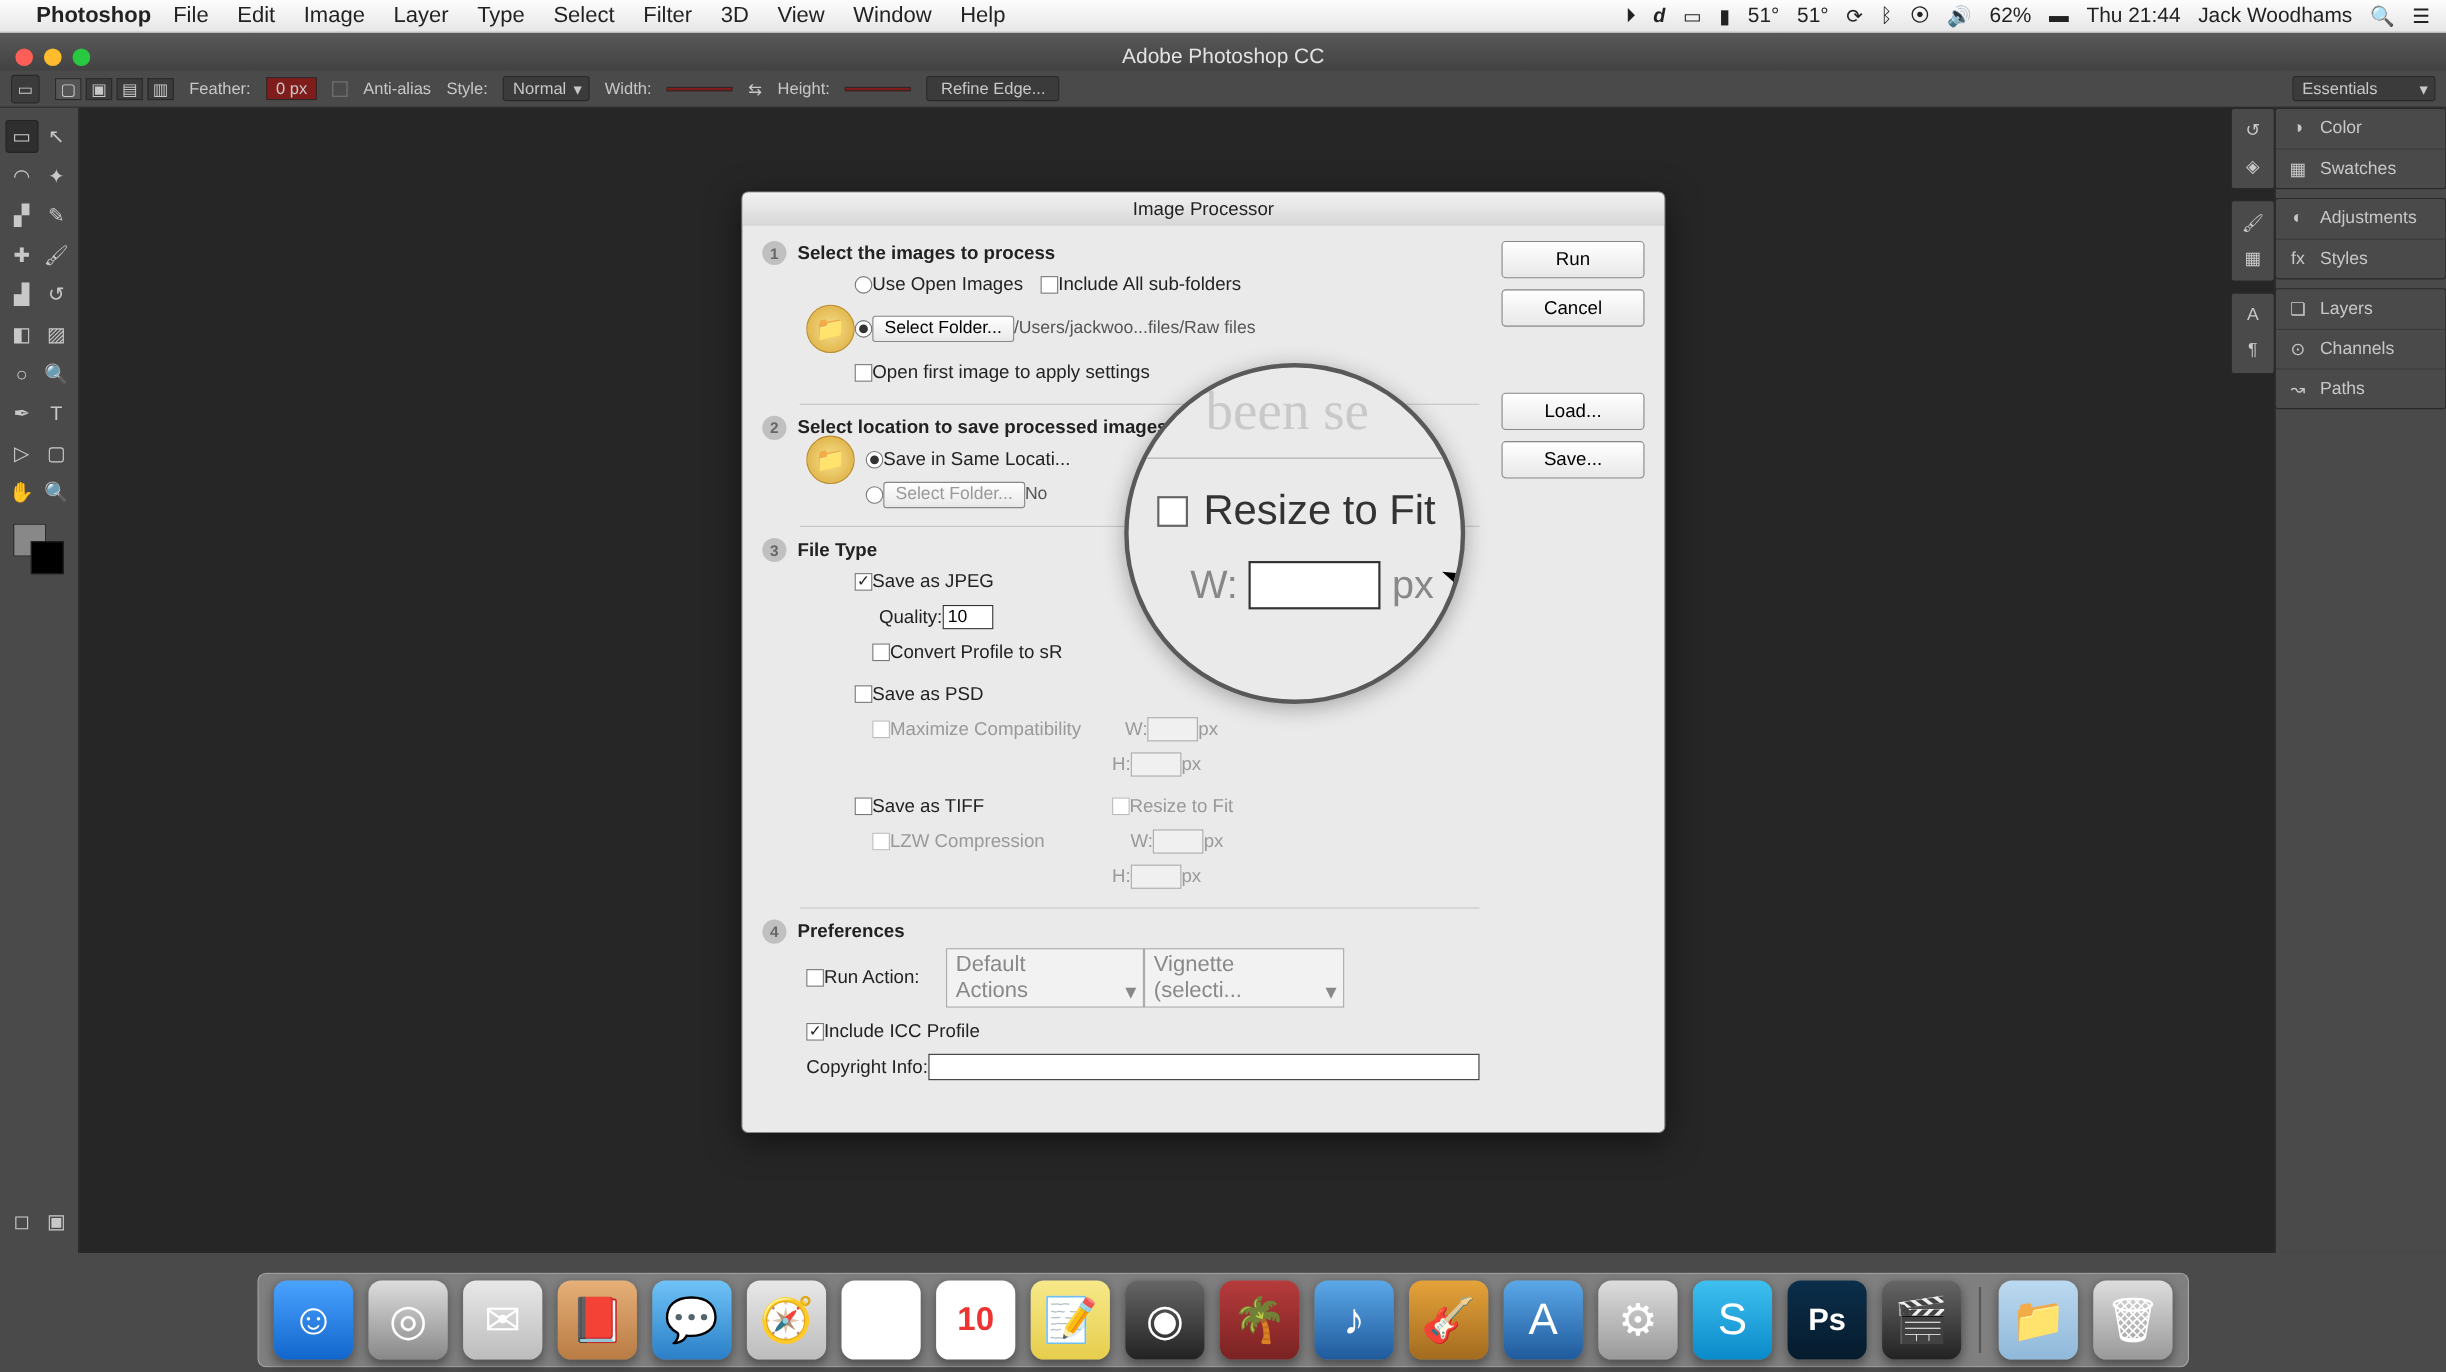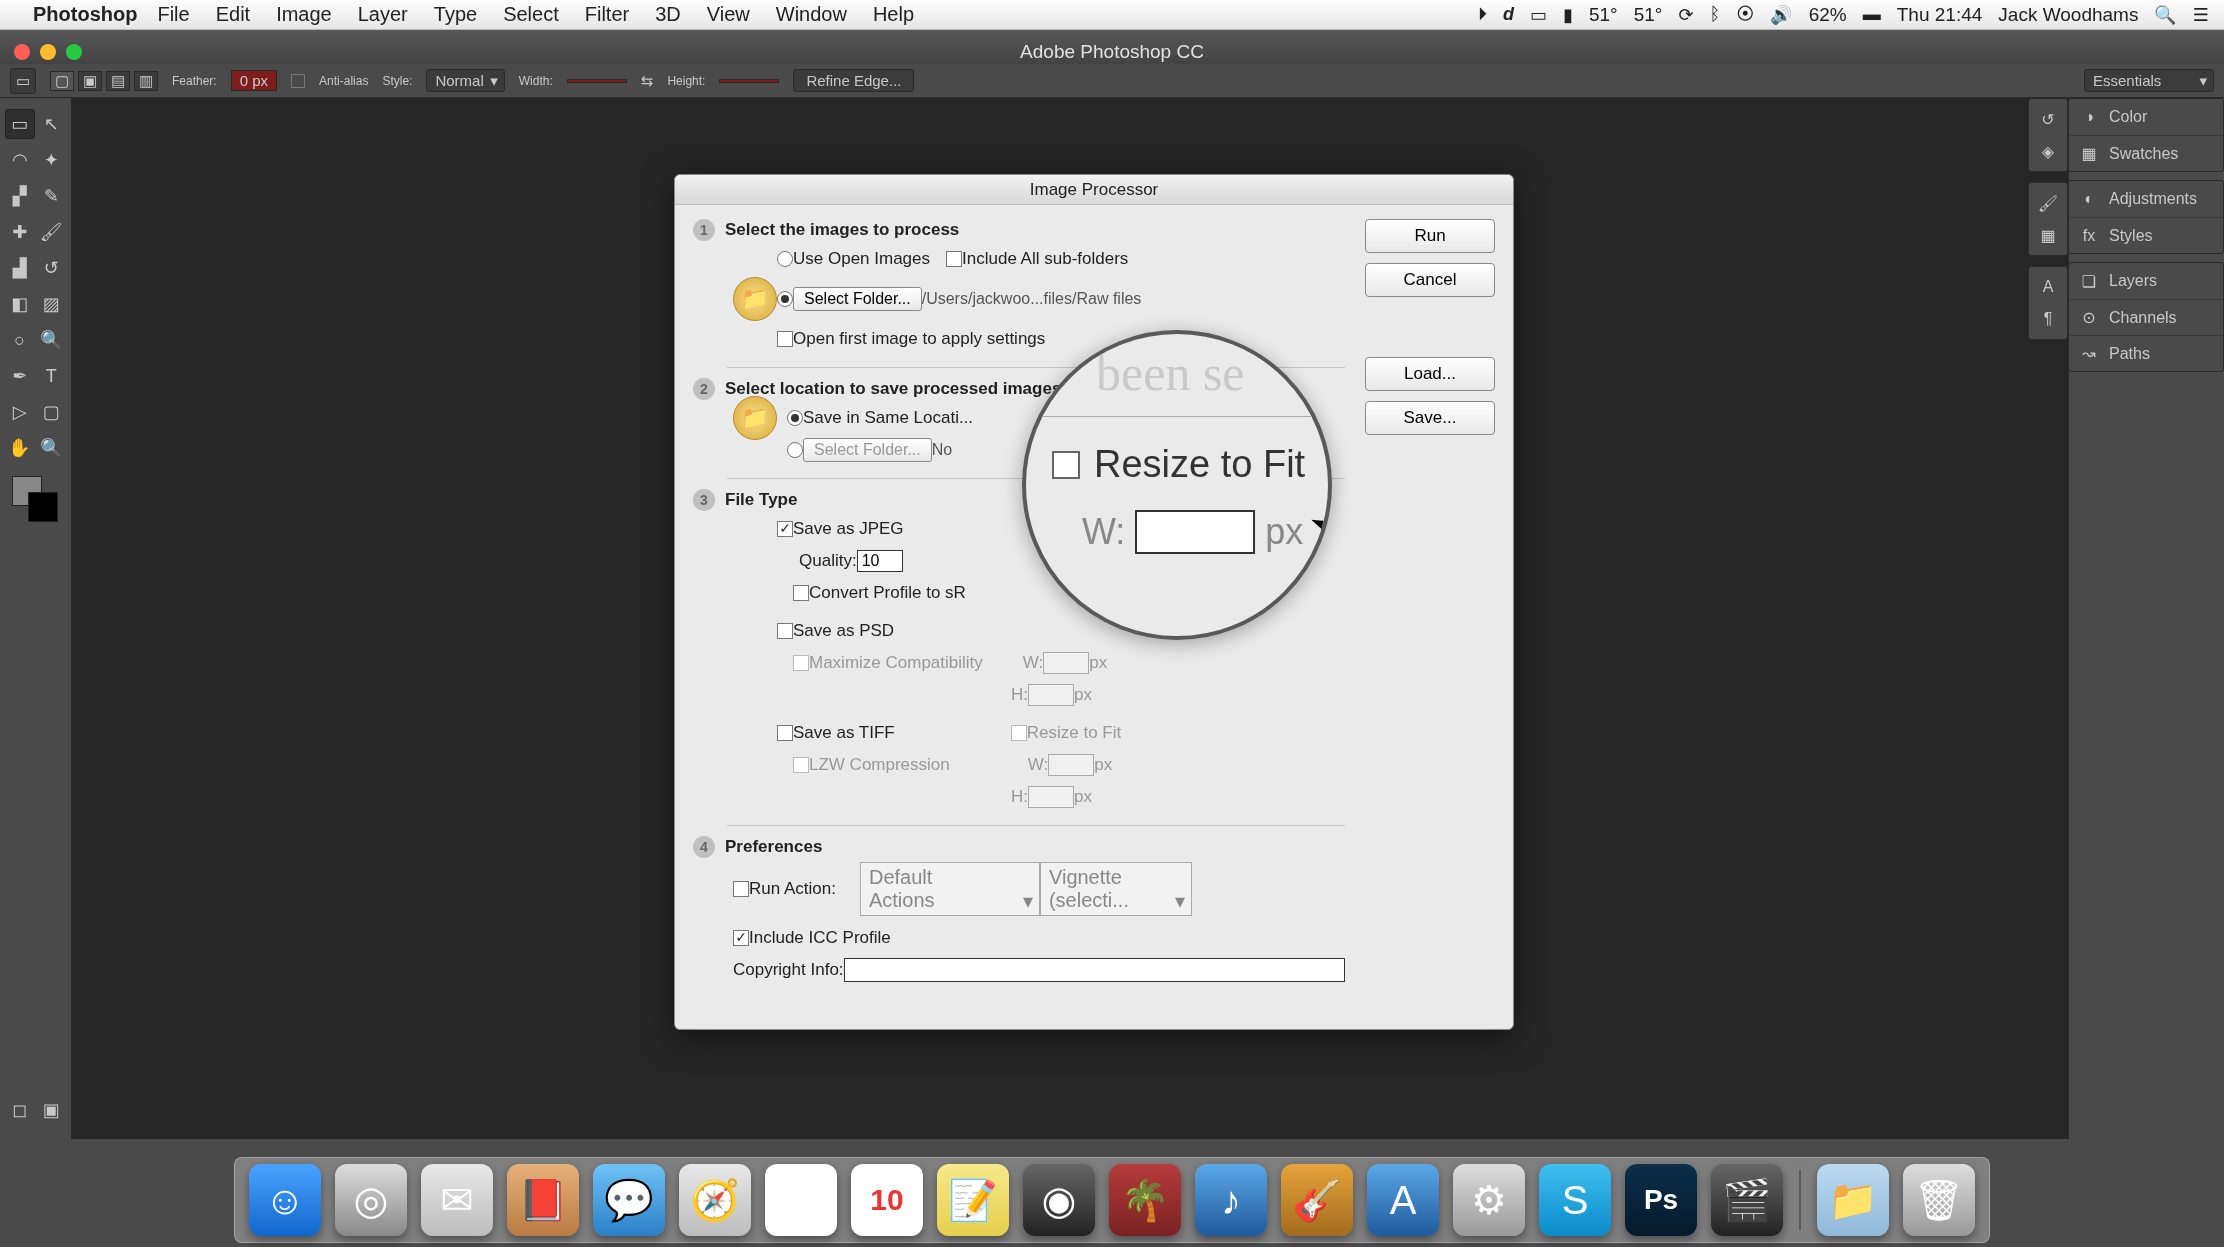--- a/index.html
+++ b/index.html
@@ -22,21 +22,21 @@
 .app-titlebar .yellow { background: #ffbd2e; }
 .app-titlebar .green { background: #28c840; }
 .app-titlebar .title { position: absolute; left: 50%; transform: translateX(-50%); color: #e2e2e2; font-size: 19px; }
 
 
 .options-bar { position: absolute; top: 64px; left: 0; right: 0; height: 34px; background: #4a4a4a; border-bottom: 1px solid #2a2a2a; display: flex; align-items: center; padding: 0 10px; color: #c8c8c8; font-size: 15px; gap: 14px; }
 .options-bar .tool-ico { width: 26px; height: 26px; border: 1px solid #2a2a2a; background: #3b3b3b; display: flex; align-items: center; justify-content: center; border-radius: 3px; }
 .options-bar .seg { display: flex; gap: 4px; }
 .options-bar .seg .box { width: 24px; height: 20px; background: #3b3b3b; border: 1px solid #2a2a2a; display: flex; align-items: center; justify-content: center; }
 .options-bar .seg .box.active { background: #555; }
-.options-bar .label { font-size: 12px; }
+.options-bar .label { font-size: 15px; }
 .options-bar .val { background: #7f1d1d; border: 1px solid #2a2a2a; padding: 1px 8px; min-width: 40px; }
 .options-bar .select { background: #3b3b3b; border: 1px solid #2a2a2a; padding: 2px 20px 2px 8px; position: relative; border-radius: 3px; }
 .options-bar .select::after { content: "▾"; position: absolute; right: 6px; }
 .options-bar .cb { width: 14px; height: 14px; border: 1px solid #777; display: inline-block; }
 .options-bar .btn { background: #3b3b3b; border: 1px solid #2a2a2a; padding: 2px 12px; border-radius: 3px; }
 .options-bar .spacer { flex: 1; }
 
 
 .toolbar { position: absolute; top: 98px; left: 0; width: 72px; bottom: 108px; background: #4a4a4a; border-right: 1px solid #2a2a2a; padding: 8px 4px; display: flex; flex-direction: column; }
 .toolbar .rowpair { display: flex; justify-content: space-around; height: 36px; align-items: center; }
@@ -416,21 +416,21 @@
         <div class="sec-head">
             <span class="numcirc">4</span>
             <span>Preferences</span>
           </div>
         <div class="indent">
           <div class="row">
             <span class="cb"></span>
               <span>Run Action:</span>
             <span style="width:24px;"></span>
             <span class="dselect" style="width:180px;">Default Actions</span>
-            <span class="dselect" style="width:152px;">Vignette (selecti...</span>
+            <span class="dselect" style="width:182px;">Vignette (selecti...</span>
           </div>
           <div class="row" style="margin-top:8px;">
             <span class="cb sel"></span>
               <span>Include ICC Profile</span>
           </div>
           <div class="row">
             <span style="font-weight:400;">Copyright Info:</span>
             <input class="copyright-input" style="">
           </div>
         </div>

